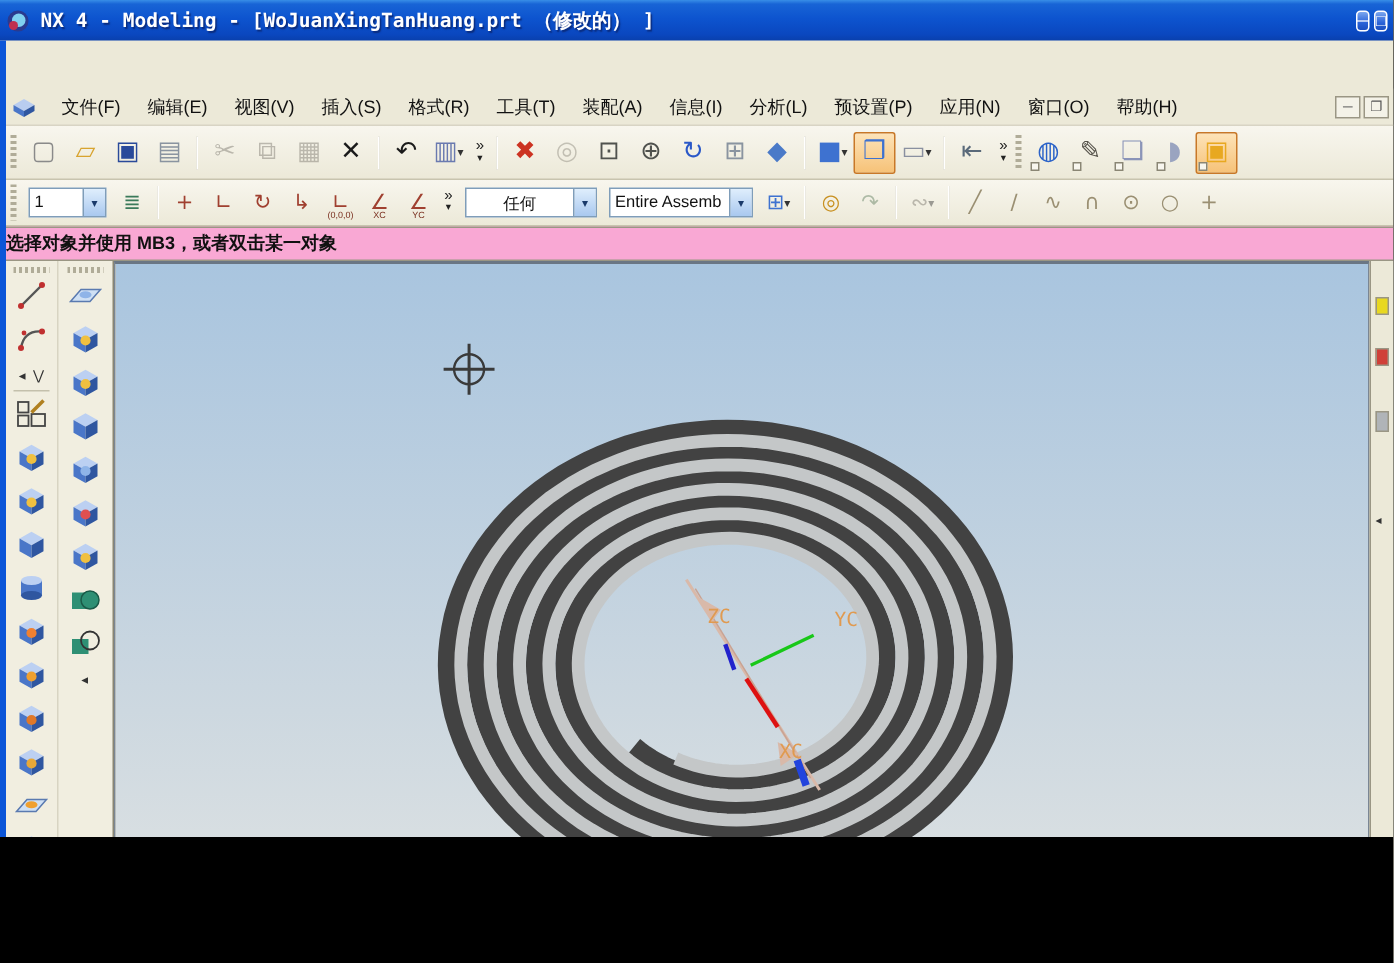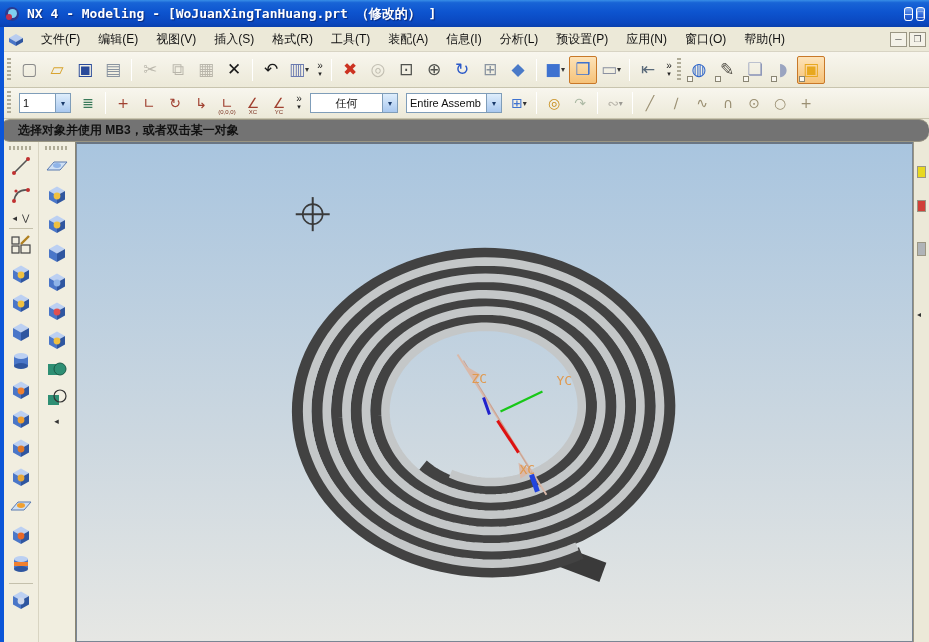--- a/index.html
+++ b/index.html
@@ -1,26 +1,26 @@
 <!DOCTYPE html>
 <html><head>
 <meta charset="utf-8">
 <style>
   html,body{margin:0;padding:0;background:#000;}
   *{box-sizing:border-box;}
-  #app{width:929px;height:642px;position:relative;font-family:"Liberation Sans","DejaVu Sans",sans-serif;overflow:hidden;background:#ece9d8;}
+  #app{width:929px;height:558px;position:relative;font-family:"Liberation Sans","DejaVu Sans",sans-serif;overflow:hidden;background:#ece9d8;}
   .edge-left{position:absolute;left:0;top:27px;bottom:0;width:4px;background:#0b55d8;z-index:40;}
   
   .titlebar{height:27px;background:linear-gradient(180deg,#388ee7 0%,#1864d6 10%,#0d54cf 45%,#0a47bf 85%,#0940ad 100%);display:flex;align-items:center;padding:0 4px;color:#fff;}
   .tb-title{font-family:"DejaVu Sans Mono","Liberation Mono",monospace;font-weight:bold;font-size:13px;text-shadow:1px 1px 1px #0a2a7a;white-space:nowrap;flex:1;margin-left:5px;}
   .nxlogo{width:18px;height:18px;position:relative;flex:0 0 auto;}
   .nxlogo i{position:absolute;border-radius:50%;}
   .winbtn{width:21px;height:21px;margin-left:3px;border:1px solid #fff;border-radius:3px;background:linear-gradient(180deg,#7ba7ef,#2a63d8 60%,#1b4fc0);color:#fff;font-size:11px;line-height:19px;text-align:center;font-weight:bold;flex:0 0 auto;}
   
-  .menubar{height:25px;background:#ece9d8;display:flex;align-items:center;padding-left:6px;border-bottom:1px solid #d8d4c4;}
+  .menubar{height:25px;background:#ece9d8;display:flex;align-items:center;padding-left:6px;border-bottom:1px solid #d8d4c4;margin-top:32px;}
   .mico{width:20px;height:18px;margin-right:6px;}
   .mitem{font-size:12px;color:#111;padding:3px 9px;white-space:nowrap;}
   .mdi{margin-left:auto;display:flex;padding-right:3px;}
   .mdibtn{width:17px;height:15px;border:1px solid #9a9684;background:#f4f2e8;color:#555;font-size:9px;line-height:13px;text-align:center;margin-left:2px;}
   
   .tbrow{display:flex;align-items:center;background:linear-gradient(180deg,#f8f6ee,#ece9d8);border-bottom:1px solid #c8c4ae;padding-left:6px;}
   .tb1{height:36px;}
   .tb2{height:31px;}
   .tbtn{position:relative;width:28px;height:28px;display:flex;align-items:center;justify-content:center;flex:0 0 auto;border:1px solid transparent;}
   .tb2 .tbtn{width:26px;height:24px;}
@@ -32,21 +32,21 @@
   .tbtn .sub{position:absolute;bottom:-1px;left:50%;transform:translateX(-50%);font-size:6px;color:#7a3020;white-space:nowrap;}
   .tbtn .bdg{position:absolute;left:1px;bottom:1px;width:6px;height:6px;border:1px solid #8a8674;background:#f8f6ee;}
   .tsep{width:1px;height:22px;background:#b8b4a0;border-right:1px solid #fff;margin:0 4px;flex:0 0 auto;}
   .thandle{width:4px;height:24px;margin:0 4px 0 1px;background-image:repeating-linear-gradient(180deg,#b0ac98 0 2px,rgba(0,0,0,0) 2px 4px);flex:0 0 auto;}
   .tovf{display:flex;flex-direction:column;align-items:center;font-size:10px;line-height:8px;color:#222;width:14px;flex:0 0 auto;}
   .tovf i{font-style:normal;font-size:7px;}
   .combo{height:20px;border:1px solid #7f9db9;background:#fff;display:flex;align-items:center;margin:0 4px;flex:0 0 auto;}
   .combo .cv{flex:1;font-size:11px;padding:0 3px;white-space:nowrap;overflow:hidden;color:#111;}
   .combo .ca{width:15px;height:100%;background:linear-gradient(180deg,#dfeefc,#a9c8ef);border-left:1px solid #7f9db9;font-size:8px;color:#1a3a6a;display:flex;align-items:center;justify-content:center;}
   
-  .prompt{height:23px;background:#737373;border-top:1px solid #9a9684;border-bottom:1px solid #9a9684;display:flex;align-items:center;padding-left:18px;border-radius:10px;}
+  .prompt{height:23px;background:#f9a8d4;border-top:1px solid #9a9684;border-bottom:1px solid #9a9684;display:flex;align-items:center;padding-left:4px;}
   .prompt span{font-size:12px;font-weight:bold;color:#111;white-space:nowrap;}
   
   .main{height:500px;display:flex;padding-left:4px;background:#ece9d8;}
   .sidebar{width:72px;background:#f1eee0;display:flex;border-right:1px solid #8a8674;}
   .sbcol{width:35px;display:flex;flex-direction:column;align-items:center;padding-top:2px;}
   .sbcol.first{border-right:1px solid #d8d4c2;}
   .sbtn{width:30px;height:29px;display:flex;align-items:center;justify-content:center;flex:0 0 auto;}
   .sbsep{width:24px;height:1px;background:#c4c0ac;margin:3px 0;flex:0 0 auto;}
   .sbhandle{width:24px;height:4px;margin:2px 0 3px;background-image:repeating-linear-gradient(90deg,#b0ac98 0 2px,rgba(0,0,0,0) 2px 4px);flex:0 0 auto;}
   .sbmini{font-size:9px;color:#333;height:14px;display:flex;align-items:center;gap:6px;flex:0 0 auto;}

